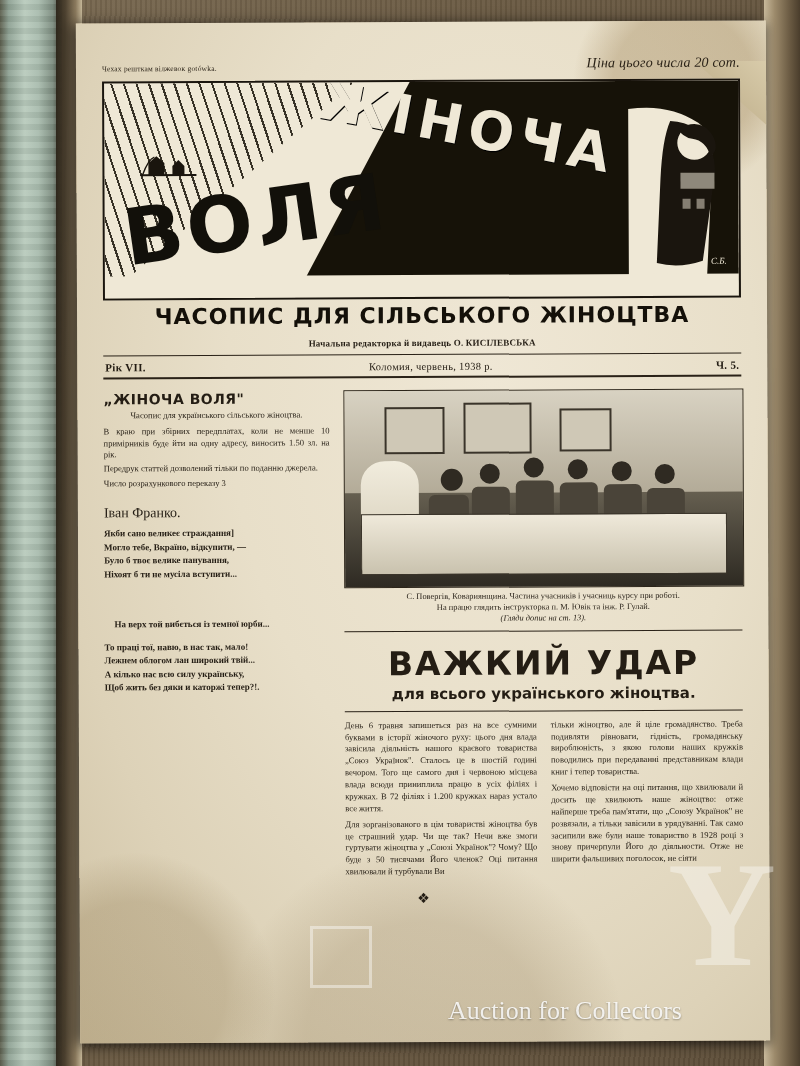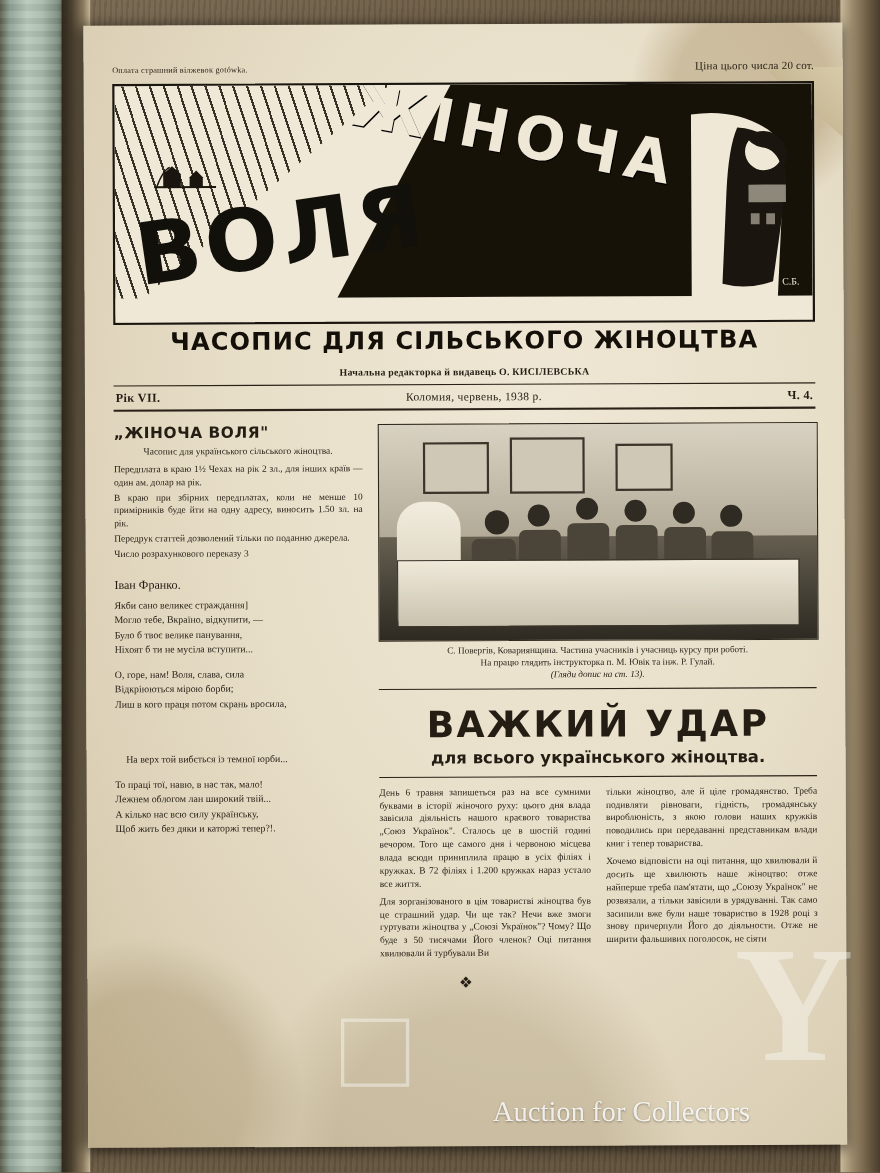--- a/index.html
+++ b/index.html
@@ -61,21 +61,21 @@
     background:linear-gradient(225deg,#d9ccab 0%,#c6b794 55%,#b4a37e 100%);
     clip-path:polygon(100% 0,0 0,100% 100%);
     box-shadow:-2px 2px 4px rgba(0,0,0,.2);
   }
   .inner{position:relative;padding:0 26px;z-index:3;}
 
   
   .toprow{display:flex;justify-content:space-between;align-items:flex-end;
     font-size:8.5px;letter-spacing:.2px;color:#2b2318;margin-top:34px;}
   .toprow .left{font-size:7.5px;}
-  .toprow .right{font-size:10px;}
+  .toprow .right{font-size:14px;font-style:italic;}
 
   
   .masthead{
     margin-top:8px;border:2px solid #1a150e;background:#efe8d6;
     height:215px;position:relative;overflow:hidden;
   }
   .mh-black{
     position:absolute;right:0;top:0;width:70%;height:100%;
     background:#161208;
     clip-path:polygon(26% 0,100% 0,100% 100%,0 100%);
@@ -126,27 +126,27 @@
   .col-left{width:226px;}
   .col-right{flex:1;}
 
   .boxhead{
     font-family:"DejaVu Sans", sans-serif;font-weight:bold;
     font-size:14px;letter-spacing:.5px;margin-bottom:3px;
   }
   .tiny{font-size:8.6px;line-height:1.32;text-align:justify;}
   .tiny p{margin:0 0 3px;}
 
-  .byline{font-size:11px;margin:16px 0 6px;}
+  .byline{font-size:14px;margin:16px 0 6px;}
   .poem-title{
     font-family:"DejaVu Sans", sans-serif;font-weight:bold;
     font-size:20px;letter-spacing:3px;text-align:center;margin:4px 0 10px;
   }
   .poem{font-size:9px;line-height:1.5;}
-  .poem .st{margin-bottom:9px;}
+  .poem .st{margin-bottom:9px;font-weight:bold;}
   .poem .ind{padding-left:10px;margin-top:37px;}
 
   
   .photo{
     width:100%;height:196px;border:1px solid #2b2419;
     background:
       linear-gradient(180deg,#cfc7b5 0%,#9b9280 18%,#6e6757 45%,#4a453a 75%,#2e2a22 100%);
     position:relative;overflow:hidden;
   }
   .photo .wall{position:absolute;left:0;top:0;right:0;height:52%;
@@ -202,21 +202,21 @@
 <div class="desk"></div>
 <div class="binding"></div>
 <div class="gutter"></div>
 <div class="rightedge"></div>
 
 <div class="page">
   <div class="dogear"></div>
   <div class="inner">
 
     <div class="toprow">
-      <div class="left">Оплата страшний вілжевок gotówka.</div>
+      <div class="left">Чехах решткам вілжевок gotówka.</div>
       <div class="right">Ціна цього числа 20 сот.</div>
     </div>
 
     <div class="masthead">
       <div class="mh-black"></div>
       <div class="mh-rays"></div>
       <div class="word-zhinocha">ЖІНОЧА</div>
       <div class="word-volya">ВОЛЯ</div>
       <svg class="mh-fig" viewBox="0 0 120 190">
         <path d="M20 10 q40 -6 70 14 q16 12 14 38 l-6 120 q-40 10 -78 4 z" fill="#efe8d6"></path>
@@ -226,54 +226,50 @@
         <path d="M72 74 l34 0 l0 16 l-34 0z" fill="#efe8d6" opacity=".55"></path>
         <path d="M74 100 l8 0 l0 10 l-8 0z M88 100 l8 0 l0 10 l-8 0z" fill="#efe8d6" opacity=".5"></path>
       </svg>
       <svg width="60" height="46" viewBox="0 0 60 46" style="position:absolute;left:34px;top:52px">
         <path d="M2 40 L58 40" stroke="#1a150e" stroke-width="2"></path>
         <path d="M10 40 l0 -12 l8 -7 l8 7 l0 12z" fill="#1a150e"></path>
         <path d="M34 40 l0 -9 l6 -6 l6 6 l0 9z" fill="#1a150e"></path>
         <path d="M4 40 q6 -16 12 -18" stroke="#1a150e" stroke-width="1.4" fill="none"></path>
       </svg>
       <div class="mh-strip"></div>
-      <div style="position:absolute;right:12px;bottom:30px;font-size:9px;color:#efe8d6;">С.Б.</div>
+      <div style="position:absolute;right:12px;bottom:30px;font-size:9px;color:#efe8d6;font-style:italic">С.Б.</div>
     </div>
     <div class="subtitle">ЧАСОПИС ДЛЯ СІЛЬСЬКОГО ЖІНОЦТВА</div>
 
     <div class="editor-line">Начальна редакторка й видавець О. КИСІЛЕВСЬКА</div>
     <div class="issue-rule"></div>
     <div class="issue-row">
       <div>Рік VII.</div>
       <div class="mid">Коломия, червень, 1938 р.</div>
-      <div>Ч. 4.</div>
+      <div>Ч. 5.</div>
     </div>
     <div class="issue-rule2"></div>
 
     <div class="body-wrap">
 
       <div class="col-left">
         <div class="boxhead">„ЖІНОЧА ВОЛЯ"</div>
         <div class="tiny" style="text-align:center;margin-bottom:5px">Часопис для українського сільського жіноцтва.</div>
         <div class="tiny">
-          <p>Передплата в краю 1½ Чехах на рік 2 зл., для інших країв — один ам. долар на рік.</p>
           <p>В краю при збірних передплатах, коли не менше 10 примірників буде йти на одну адресу, виносить 1.50 зл. на рік.</p>
           <p>Передрук статтей дозволений тільки по поданню джерела.</p>
           <p>Число розрахункового переказу 3</p>
         </div>
 
         <div class="byline">Іван Франко.</div>
         <div class="poem">
           <div class="st" style="white-space:pre-line">Якби сано великеє страждання]
 Могло тебе, Вкраїно, відкупити, —
 Було б твоє велике панування,
 Ніхоят б ти не мусіла вступити...</div>
-          <div class="st" style="white-space:pre-line">О, горе, нам! Воля, слава, сила
-Відкріюються мірою борби;
-Лиш в кого праця потом скрань вросила,</div>
           <div class="st ind" style="white-space:pre-line">На верх той вибється із темної юрби...</div>
           <div class="st" style="white-space:pre-line">То праці тої, навю, в нас так, мало!
 Лежнем облогом лан широкий твій...
 А кілько нас всю силу українську,
 Щоб жить без дяки и каторжі тепер?!.</div>
         </div>
       </div>
 
       <div class="col-right">
         <div class="photo">

